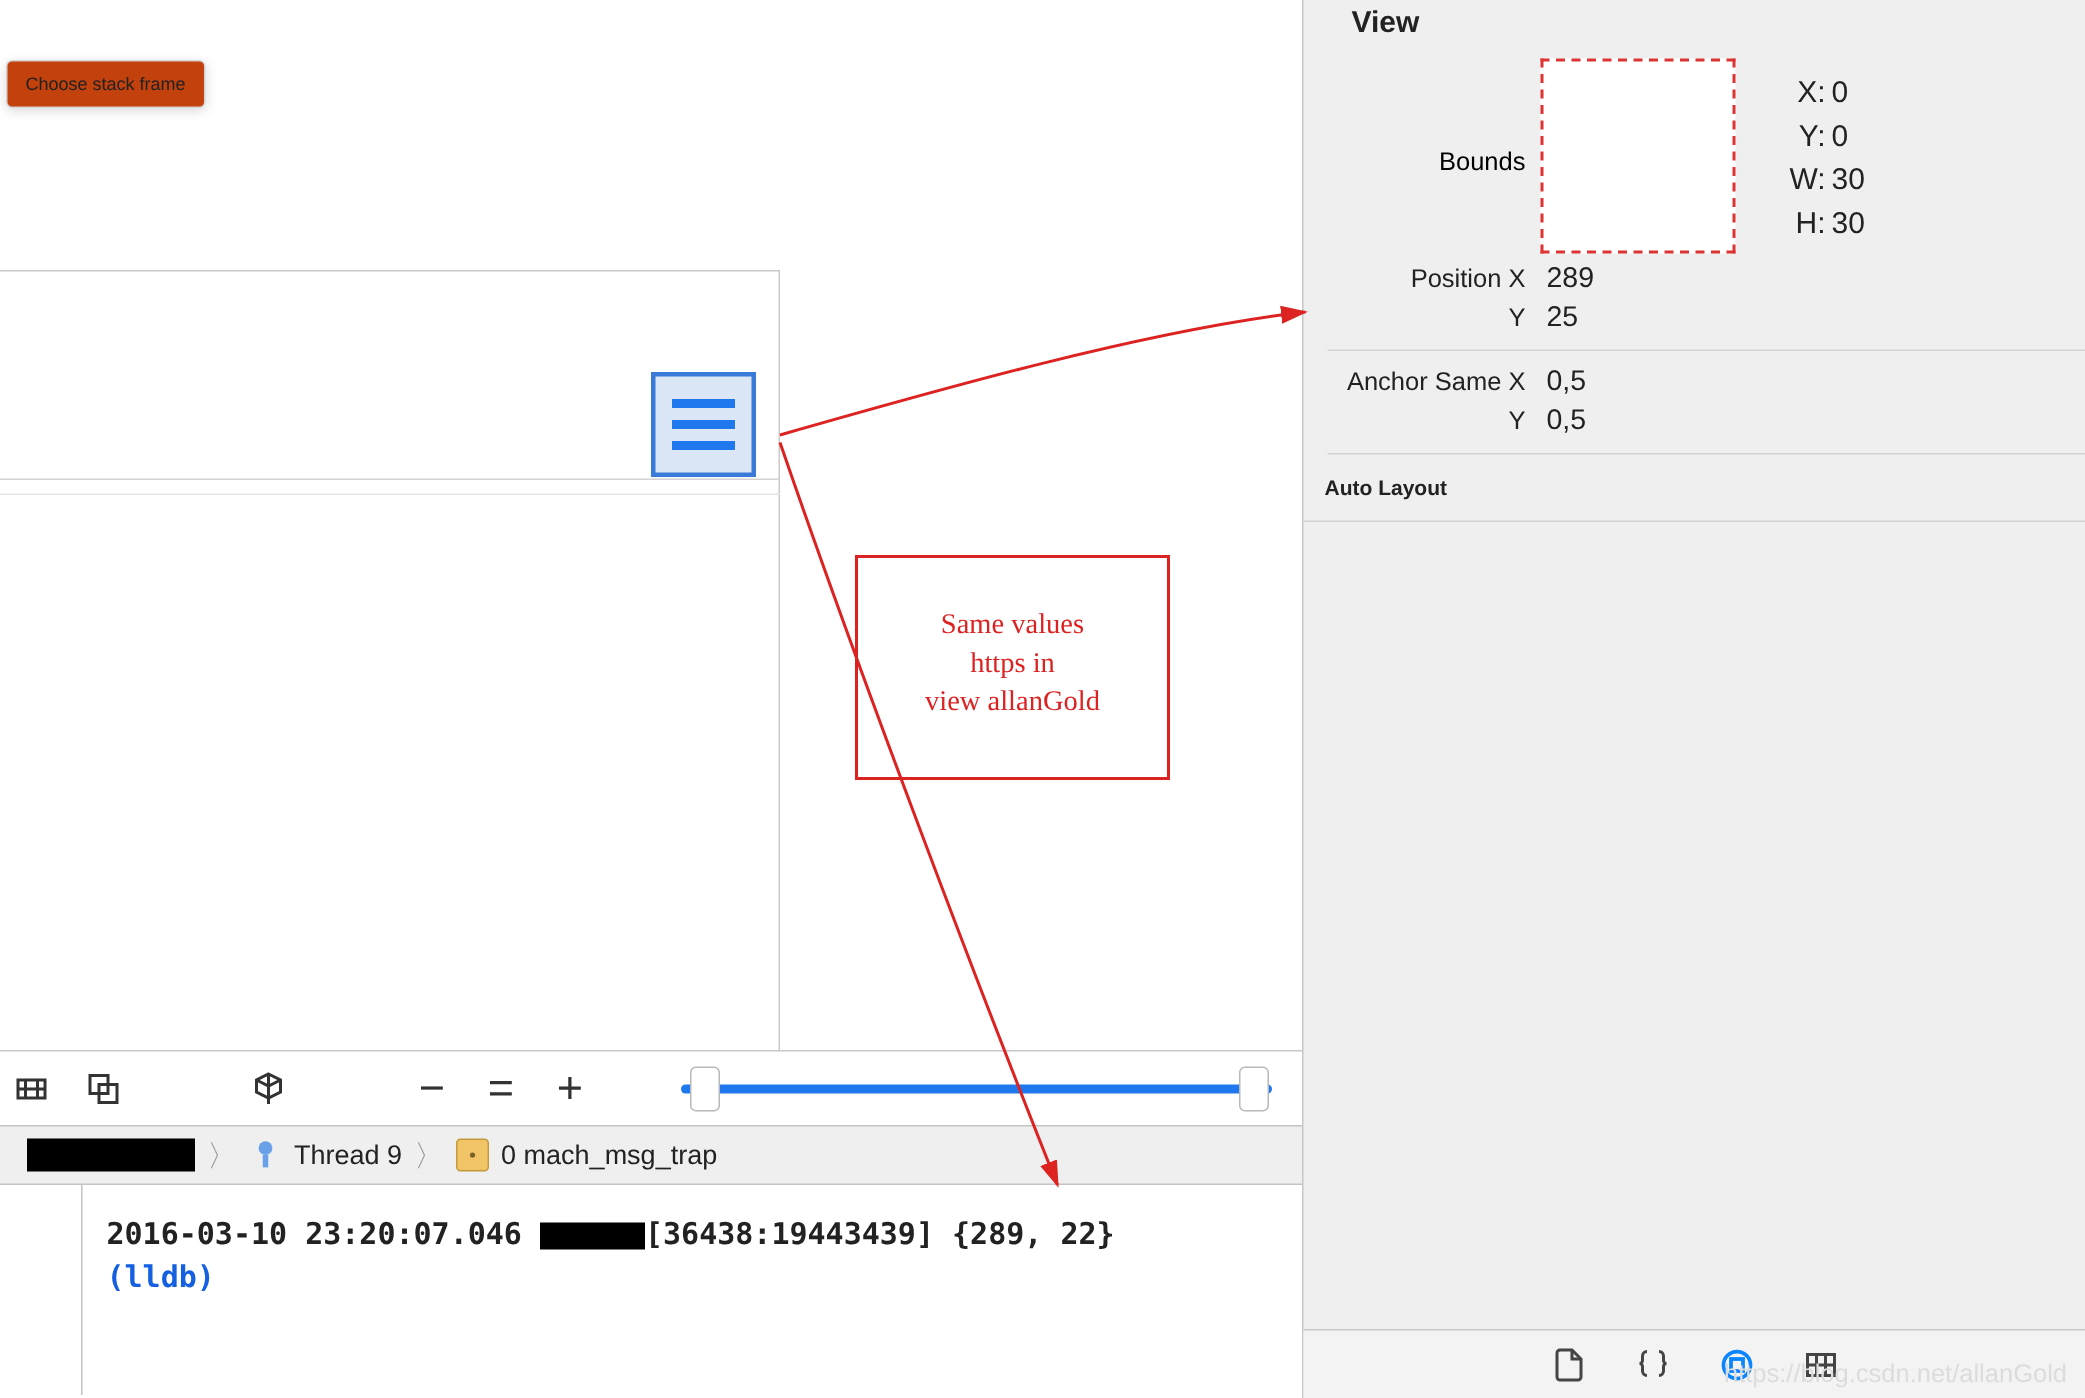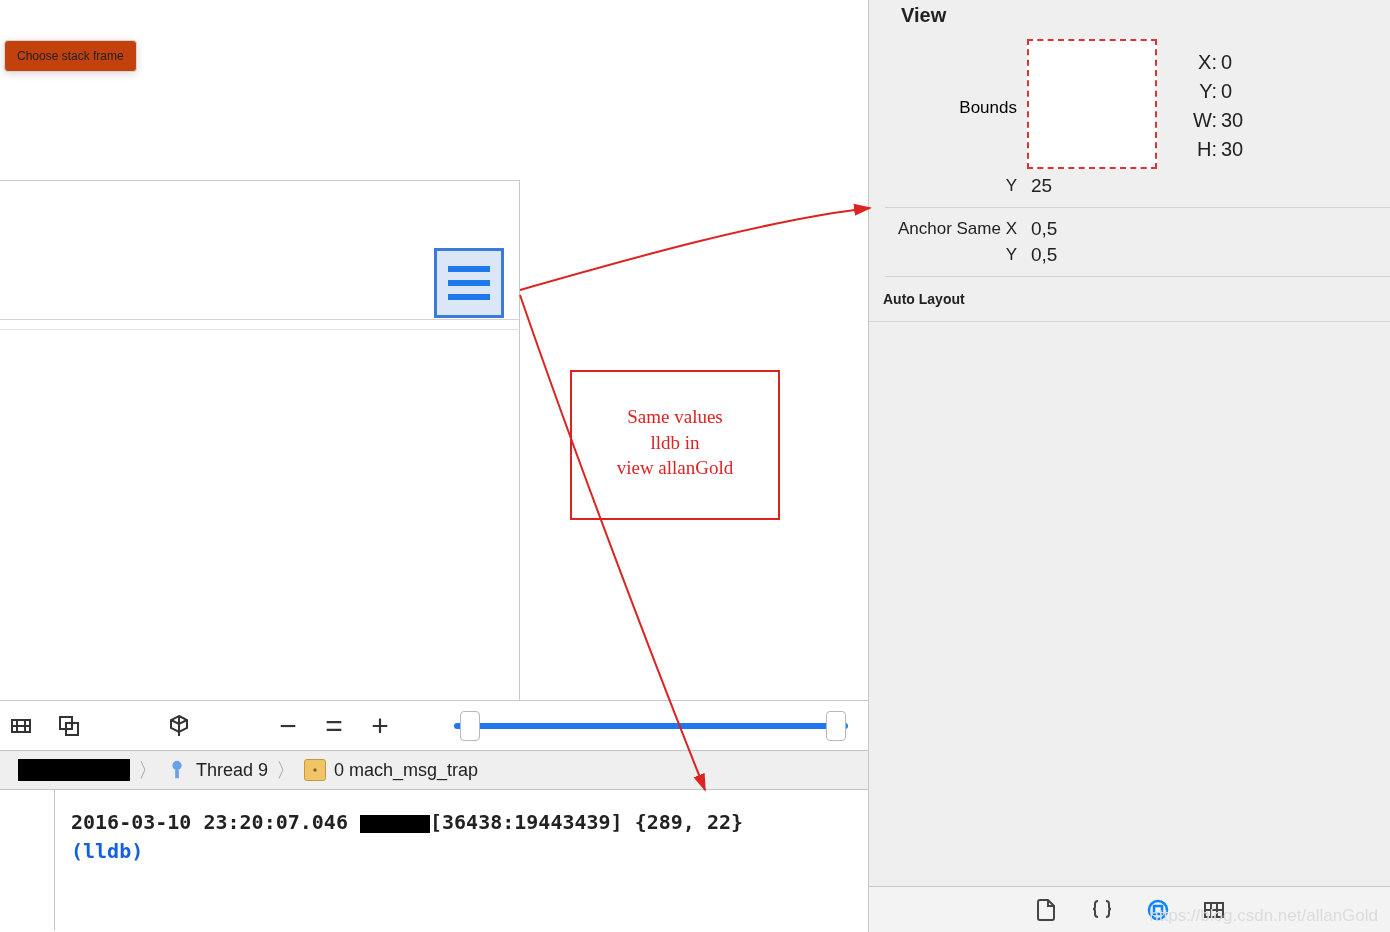--- a/index.html
+++ b/index.html
@@ -319,20 +319,24 @@
             <span>30</span>
           </div>
         <div>
             <span>H:</span>
             <span>30</span>
           </div>
       </div>
     </div>
 
     <div class="kv-row">
+      <div class="k">Position X</div>
+      <div class="v">289</div>
+    </div>
+    <div class="kv-row">
       <div class="k">Y</div>
       <div class="v">25</div>
     </div>
 
     <div class="sep"></div>
 
     <div class="kv-row">
       <div class="k">Anchor Same X</div>
       <div class="v">0,5</div>
     </div>
@@ -370,21 +374,21 @@
         <rect x="3" y="5" width="18" height="14"></rect>
           <path d="M3 12h18M9 5v14M15 5v14"></path>
       </svg>
     </div>
   </div>
 </div>
 
 <div class="anno anno-box"></div>
 <div class="anno anno-text">
   <span>Same values</span><br>
-  <span>lldb in</span><br>
+  <span>https in</span><br>
   <span>view allanGold</span>
 </div>
 
 <svg class="anno" style="left:505px;top:190px" width="380" height="120">
   <defs>
       <marker id="ah1" markerWidth="10" markerHeight="10" refX="8" refY="3" orient="auto">
     <path d="M0,0 L9,3 L0,6 z" fill="#d22"></path>
       </marker>
     </defs>
   <path d="M15,100 C120,70 260,30 365,18" stroke="#d22" stroke-width="2" fill="none" marker-end="url(#ah1)"></path>

